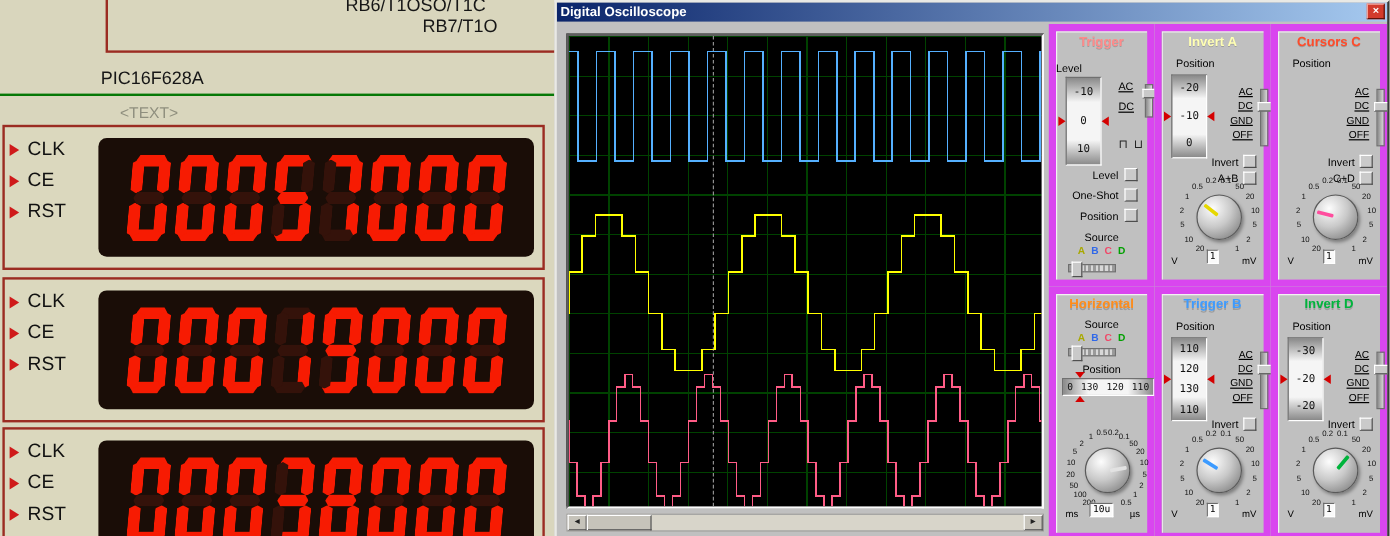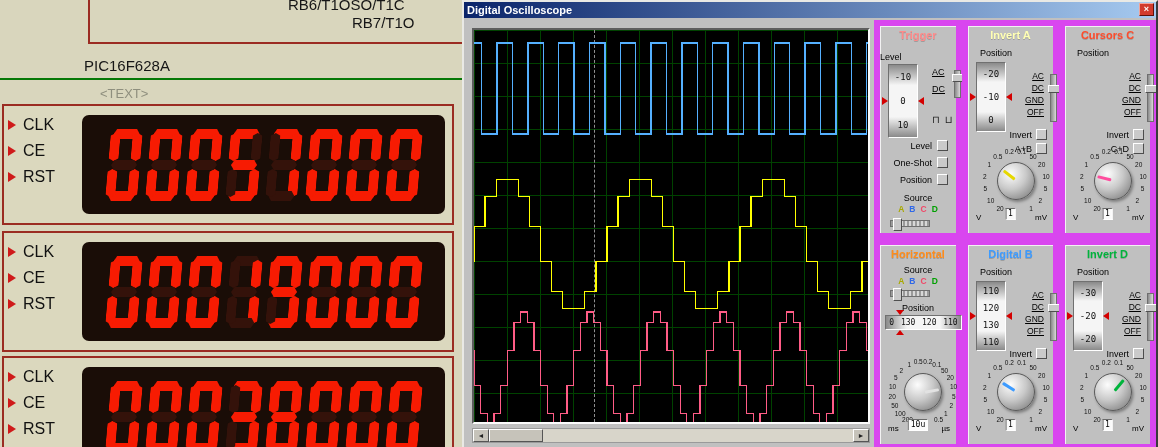--- a/index.html
+++ b/index.html
@@ -620,21 +620,21 @@
               <div class="knob-ptr" style="background: rgb(226, 226, 226);"></div>
             </div>
           </div>
           <span class="knob-unit unit-l">ms</span>
           <span class="knob-unit unit-r">µs</span>
           <span class="value-box">10u</span>
         </div>
     </div>
 
     <div class="panel">
-        <div class="p-title" style="color: rgb(61, 155, 255);">Digital B</div>
+        <div class="p-title" style="color: rgb(61, 155, 255);">Trigger B</div>
         <div class="small-label pos-label">Position</div>
         <div class="wheel wheel-v ch-wheel">
           <span class="wh-val">110</span>
           <span class="wh-val">120</span>
           <span class="wh-val">130</span>
           <span class="wh-val">110</span>
           <span class="wh-arr wh-left"></span>
           <span class="wh-arr wh-right"></span>
         </div>
         <div class="coupling">

